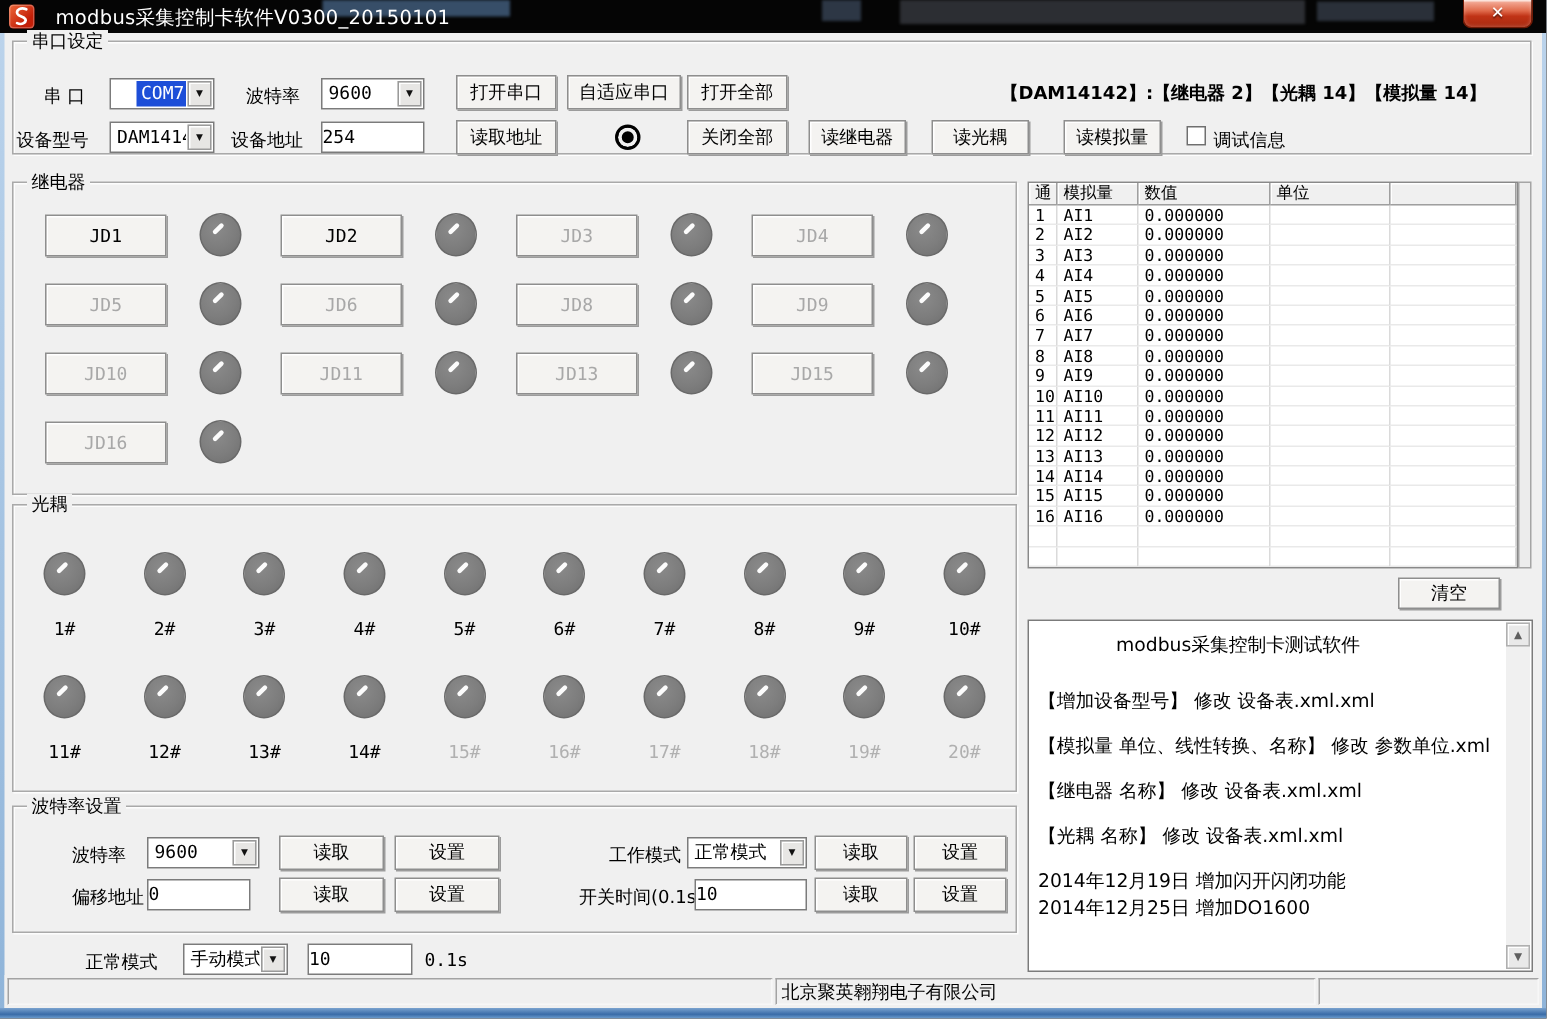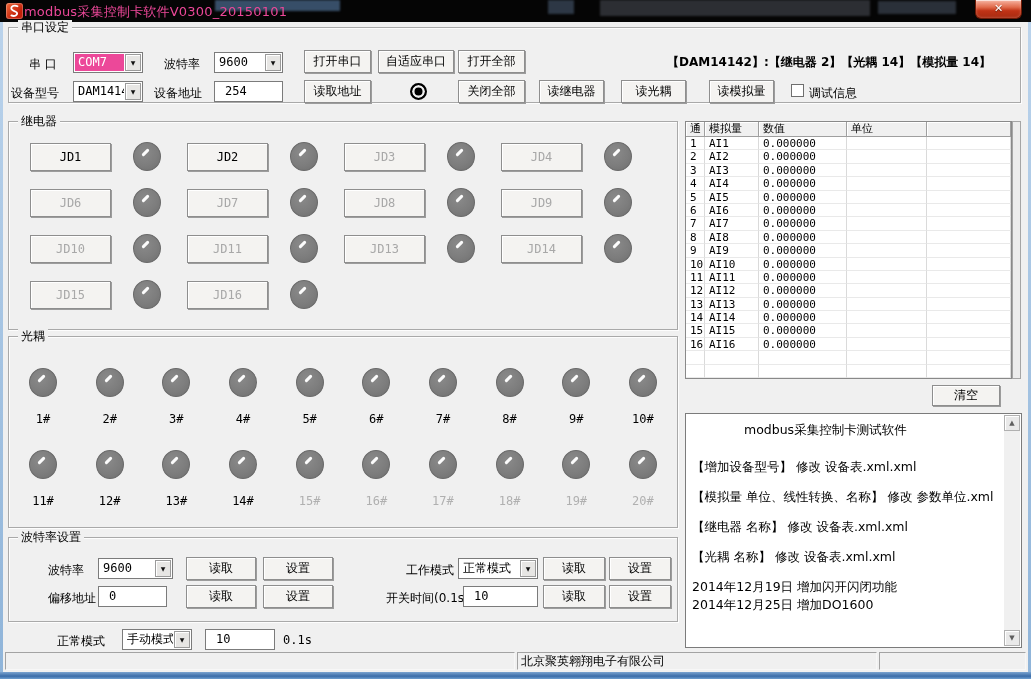--- a/index.html
+++ b/index.html
@@ -4,21 +4,21 @@
 <style>
   * { margin:0; padding:0; box-sizing:border-box; }
   html,body { background:#555; }
   body { font-family:"DejaVu Sans", sans-serif; font-size:12px; color:#000; }
   #stage { position:relative; width:1031px; height:679px; overflow:hidden;
            background:linear-gradient(#bcd4ec,#8fb4d9); }
 
   
   .titlebar { position:absolute; left:0; top:0; width:1031px; height:22px; background:#050505; overflow:hidden; }
   .tb-art { position:absolute; filter:blur(1px); }
-  .app-title { position:absolute; left:24px; top:3px; color:#ec4899; font-size:13px; letter-spacing:.2px; white-space:nowrap; }
+  .app-title { position:absolute; left:37px; top:3px; color:#ffffff; font-size:13px; letter-spacing:.2px; white-space:nowrap; }
   .logo { position:absolute; left:6px; top:3px; width:17px; height:16px; border-radius:3px;
           background:linear-gradient(135deg,#ef6a3a,#c21f08 70%); box-shadow:inset 0 0 0 1px rgba(255,255,255,.25); }
   .logo svg { position:absolute; left:1px; top:1px; }
   .close-btn { position:absolute; left:975px; top:0; width:47px; height:19px;
                background:linear-gradient(#f7b4a2,#e06a4b 40%,#c03316 60%,#a82a10);
                border:1px solid #6e1a06; border-top:none; border-radius:0 0 6px 6px;
                box-shadow:inset 0 1px 0 rgba(255,255,255,.6), inset 0 0 3px rgba(255,255,255,.3);
                color:#fff; font-size:11px; font-weight:bold; text-align:center; line-height:17px;
                text-shadow:0 1px 1px rgba(0,0,0,.5); cursor:pointer; }
   .win-body { position:absolute; left:3px; top:22px; width:1025px; height:650px; background:#f0f0f0; }
@@ -29,26 +29,26 @@
   .group { position:absolute; border:1px solid #a9a9a9; box-shadow:1px 1px 0 #fdfdfd inset, 1px 1px 0 #fdfdfd; }
   .group-title { position:absolute; top:-8px; left:9px; background:#f0f0f0; padding:0 3px; font-size:12px; line-height:15px; white-space:nowrap; }
 
   .btn { position:absolute; display:flex; align-items:center; justify-content:center;
          background:#f4f3f1; border:1px solid #8e8e8e; box-shadow:inset 1px 1px 0 #ffffff, 1px 1px 0 #9c9c9c;
          font-size:12px; color:#000; cursor:pointer; white-space:nowrap; }
 
   .combo { position:absolute; background:#fff; border:1px solid #7b7b7b; height:21px; }
   .combo .txt { position:absolute; left:1px; top:1px; right:18px; bottom:1px; padding-left:3px;
                 font-family:"DejaVu Sans Mono", monospace; font-size:12px; line-height:17px; white-space:nowrap; overflow:hidden; }
-  .combo.sel .txt { background:#ec4899; color:#fff; }
+  .combo.sel .txt { background:#1d4ed8; color:#fff;margin-left:16px; }
   .combo .dd { position:absolute; right:1px; top:1px; bottom:1px; width:16px; background:#e7e6e4;
                border:1px solid #9a9a9a; box-shadow:inset 1px 1px 0 #fff; display:flex; align-items:center; justify-content:center;
                font-size:6px; color:#111; cursor:pointer; }
   .field { position:absolute; background:#fff; border:1px solid #7b7b7b; font-family:"DejaVu Sans Mono", monospace;
-           font-size:12px; line-height:18px; padding-left:10px; white-space:nowrap; overflow:hidden; }
+           font-size:12px; line-height:18px; padding-left:0; white-space:nowrap; overflow:hidden; }
   .lbl { position:absolute; white-space:nowrap; font-size:12px; }
 
   .ball { position:relative; width:28px; height:29px; border-radius:50%;
           background:radial-gradient(circle at 40% 35%, #8a8a8a, #7d7d7d 55%, #6f6f6f);
           border:1px solid #696969; flex:none; }
   .ball::after { content:""; position:absolute; left:7px; top:8px; width:9px; height:3px; border-radius:2px;
                  background:#fcfcfc; transform:rotate(-45deg); }
 
   .chk { position:absolute; width:13px; height:13px; background:#fff; border:1px solid #6f6f6f; cursor:pointer; }
   .led { position:absolute; width:17px; height:17px; border-radius:50%; background:#000;
@@ -172,49 +172,45 @@
         </div>
         <div class="relay-cell">
           <button class="btn-jd dis">JD3</button>
           <span class="ball"></span>
         </div>
         <div class="relay-cell">
           <button class="btn-jd dis">JD4</button>
           <span class="ball"></span>
         </div>
         <div class="relay-cell">
+          <button class="btn-jd dis">JD5</button>
+          <span class="ball"></span>
+        </div>
+        <div class="relay-cell">
           <button class="btn-jd dis">JD6</button>
           <span class="ball"></span>
         </div>
         <div class="relay-cell">
-          <button class="btn-jd dis">JD7</button>
-          <span class="ball"></span>
-        </div>
-        <div class="relay-cell">
           <button class="btn-jd dis">JD8</button>
           <span class="ball"></span>
         </div>
         <div class="relay-cell">
           <button class="btn-jd dis">JD9</button>
           <span class="ball"></span>
         </div>
         <div class="relay-cell">
           <button class="btn-jd dis">JD10</button>
           <span class="ball"></span>
         </div>
         <div class="relay-cell">
           <button class="btn-jd dis">JD11</button>
           <span class="ball"></span>
         </div>
         <div class="relay-cell">
           <button class="btn-jd dis">JD13</button>
-          <span class="ball"></span>
-        </div>
-        <div class="relay-cell">
-          <button class="btn-jd dis">JD14</button>
           <span class="ball"></span>
         </div>
         <div class="relay-cell">
           <button class="btn-jd dis">JD15</button>
           <span class="ball"></span>
         </div>
         <div class="relay-cell">
           <button class="btn-jd dis">JD16</button>
           <span class="ball"></span>
         </div>

